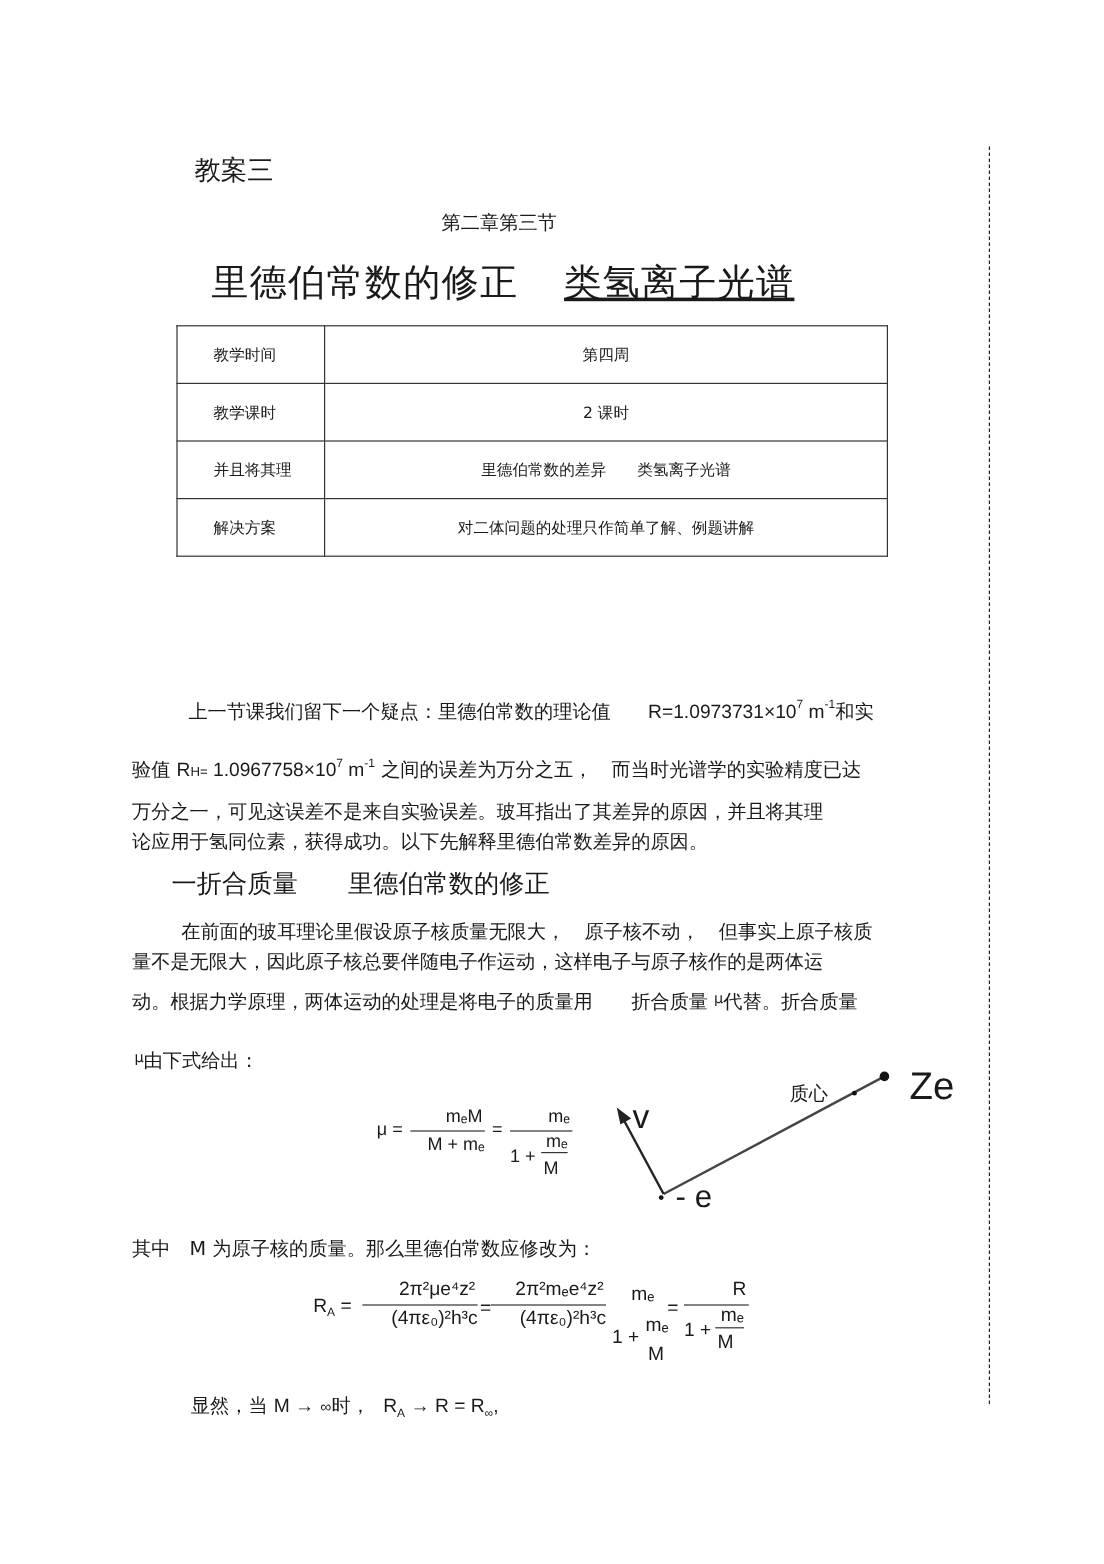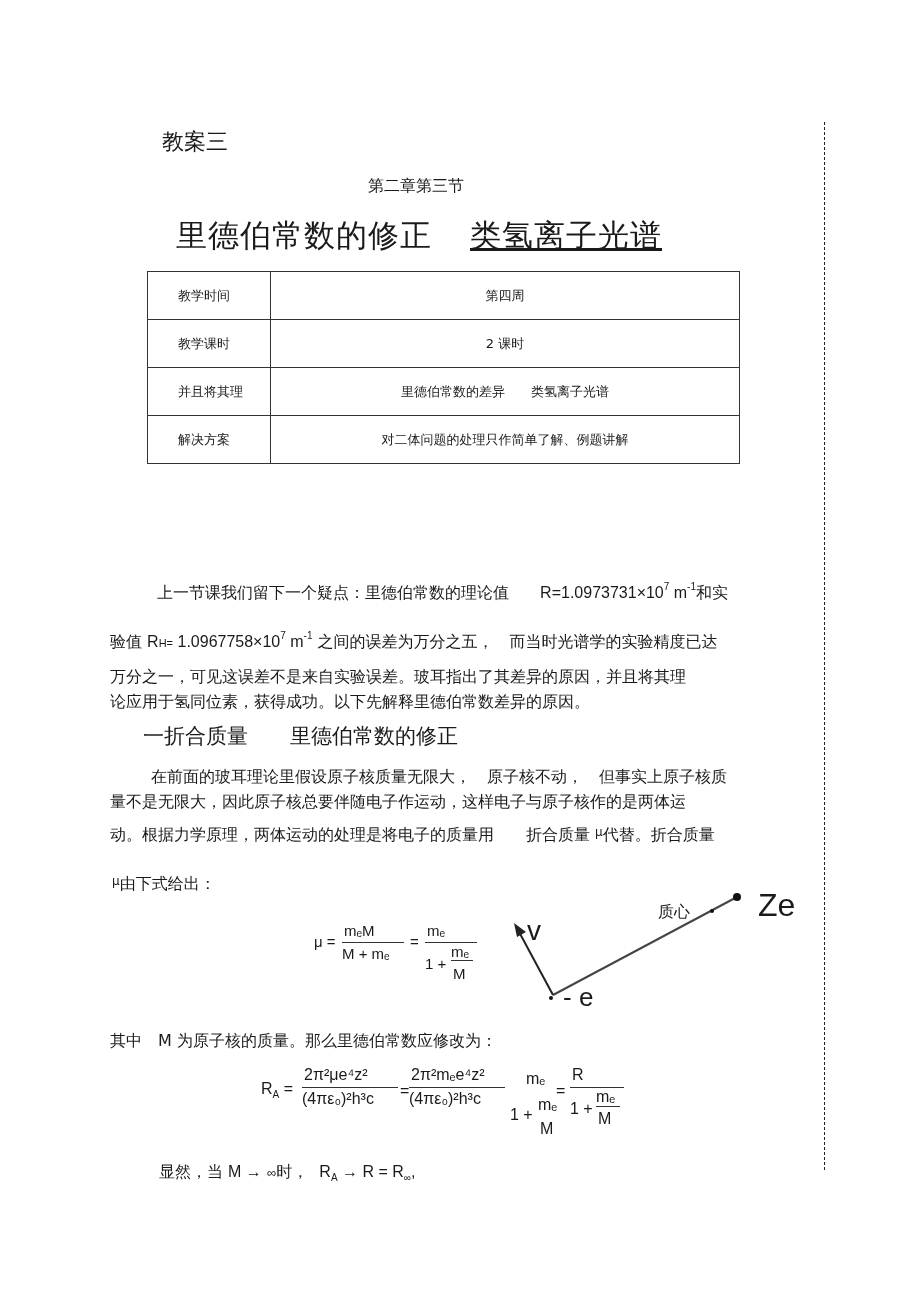--- a/index.html
+++ b/index.html
@@ -19,21 +19,21 @@
   #info-table td.k { width: 123px; padding-left: 30px; box-sizing: border-box; }
   #info-table td.v { text-align: center; }
 
   .para { font-size: 16px; }
   .sup { font-size: 10px; position: relative; top: -8px; }
   .sub { font-size: 10px; position: relative; top: 4px; }
 
   #section-heading { left: 143px; top: 722px; font-size: 21px; }
 
   
-  .frac { position: absolute; text-align: left; font-family: "Liberation Sans", sans-serif; }
+  .frac { position: absolute; text-align: right; font-family: "Liberation Sans", sans-serif; }
   .frac .num { display:block; border-bottom: 1px solid #333; padding: 0 2px 3px; }
   .frac .den { display:block; padding-top: 2px; }
   .math { position: absolute; font-family: "Liberation Sans", sans-serif; font-size: 17px; white-space: nowrap; }
 
   #dash-line-top { position: absolute; left: 824px; top: 122px; height: 1048px;
                    border-left: 1.5px dashed #222; }
 </style>
 </head>
 <body>
 

